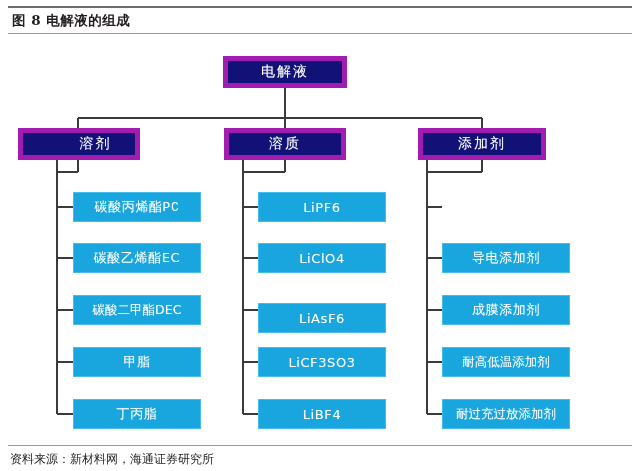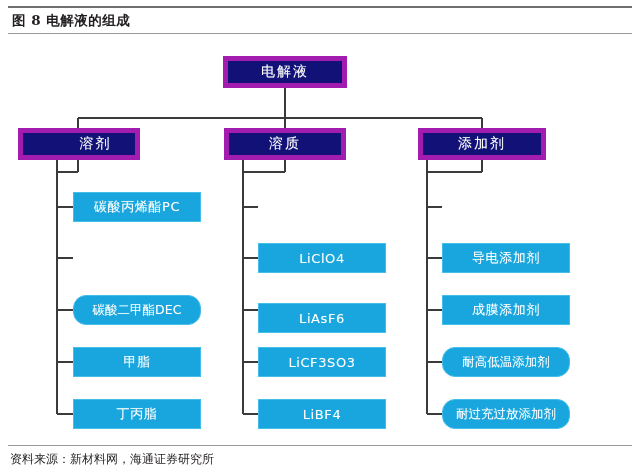--- a/index.html
+++ b/index.html
@@ -77,21 +77,20 @@
   .node.leaf {
     background: #19a6de;
     border: 1px solid #45bdeb;
     font-size: 13px;
     letter-spacing: 0.6px;
     text-shadow: 0 0 1px rgba(255,255,255,0.3);
   }
   .node.leaf.narrow-text {
     font-size: 12.5px;
     letter-spacing: 0px;
-    border-radius: 13px;
   }
 
   
   #footer {
     position: absolute;
     left: 8px;
     top: 445px;
     width: 624px;
     border-top: 1px solid #9a9a9a;
   }
@@ -157,25 +156,27 @@
       <path d="M427,172 L482,172"></path>
     </g>
   </svg>
 
   <div class="node root" style="left:223px; top:56px; width:124px; height:32px;">电解液</div>
 
   <div class="node branch" style="left:18px; top:128px; width:122px; height:32px;padding-left:33px;">溶剂</div>
   <div class="node branch" style="left:224px; top:128px; width:122px; height:32px;">溶质</div>
   <div class="node branch" style="left:418px; top:128px; width:128px; height:32px;">添加剂</div>
 
-  <div class="node leaf" style="left:73px; top:192px; width:128px; height:30px;">碳酸丙烯酯PC</div>
+  <div class="node leaf" style="left:73px; top:192px; width:128px; height:30px;font-family:Liberation Mono, monospace;">碳酸丙烯酯PC</div>
+  <div class="node leaf" style="left:73px; top:243px; width:128px; height:30px;">碳酸乙烯酯EC</div>
   <div class="node leaf narrow-text" style="left:73px; top:295px; width:128px; height:30px;">碳酸二甲酯DEC</div>
   <div class="node leaf" style="left:73px; top:347px; width:128px; height:30px;">甲脂</div>
   <div class="node leaf" style="left:73px; top:399px; width:128px; height:30px;">丁丙脂</div>
 
+  <div class="node leaf" style="left:258px; top:192px; width:128px; height:30px;">LiPF6</div>
   <div class="node leaf" style="left:258px; top:243px; width:128px; height:30px;">LiClO4</div>
   <div class="node leaf" style="left:258px; top:295px; width:128px; height:30px;margin-top:8px;">LiAsF6</div>
   <div class="node leaf" style="left:258px; top:347px; width:128px; height:30px;">LiCF3SO3</div>
   <div class="node leaf" style="left:258px; top:399px; width:128px; height:30px;">LiBF4</div>
 
   <div class="node leaf" style="left:442px; top:243px; width:128px; height:30px;">导电添加剂</div>
   <div class="node leaf" style="left:442px; top:295px; width:128px; height:30px;">成膜添加剂</div>
   <div class="node leaf narrow-text" style="left:442px; top:347px; width:128px; height:30px;">耐高低温添加剂</div>
   <div class="node leaf narrow-text" style="left:442px; top:399px; width:128px; height:30px;">耐过充过放添加剂</div>
 

